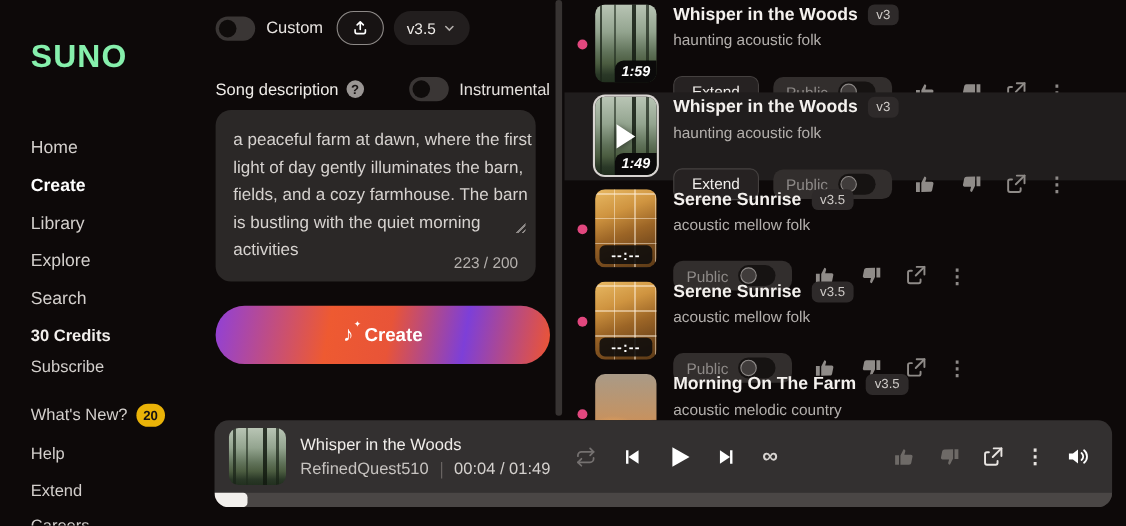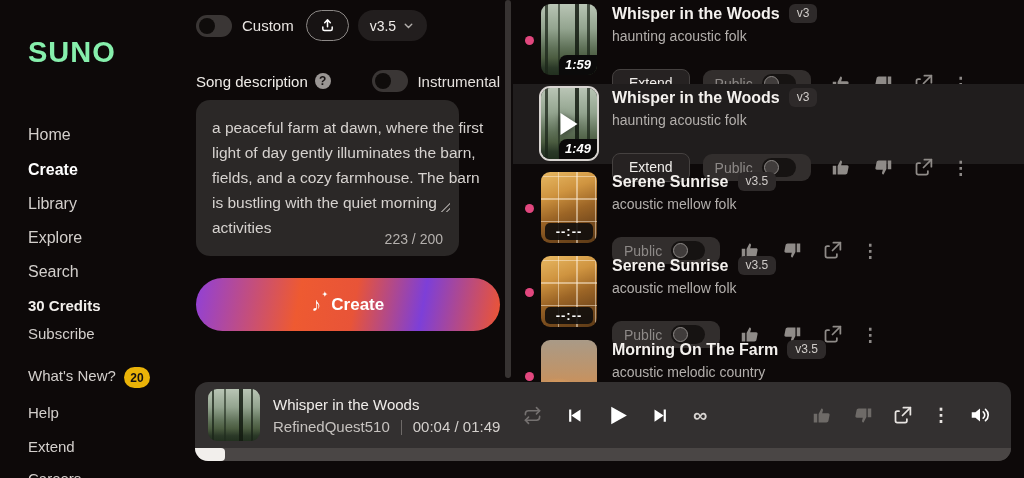--- a/index.html
+++ b/index.html
@@ -30,21 +30,21 @@
                   border:none; border-radius:16px; height:31px; padding:0 12px; color:#f0edea;
                   font-size:14px; cursor:pointer; font-family:inherit; }
 
   .desc-row { position:absolute; left:196px; top:70px; width:304px; display:flex; align-items:center; }
   .desc-label { font-size:15px; color:#f0ede9; }
   .help-circle { width:16px; height:16px; margin-left:7px; border-radius:50%; background:#9a9694; color:#171313;
                  font-size:12px; font-weight:bold; display:inline-flex; align-items:center; justify-content:center; cursor:pointer; }
   .desc-row .toggle { margin-left:auto; }
   .instr-label { margin-left:9px; font-size:15px; color:#e4e0dd; }
 
-  .desc-box { position:absolute; left:196px; top:100px; width:263px; height:156px; background:#2b2827;
+  .desc-box { position:absolute; left:196px; top:100px; width:291px; height:156px; background:#2b2827;
               border-radius:14px; padding:15px 16px; cursor:text; }
   .desc-text { font-size:15.5px; line-height:25px; color:#d6d2cf; width:276px; }
   .resize-h { position:absolute; right:9px; bottom:44px; width:11px; height:11px;
               background:repeating-linear-gradient(135deg, transparent 0 2px, #8d8987 2px 3.5px);
               clip-path:polygon(100% 0, 100% 100%, 0 100%); }
   .char-count { position:absolute; right:16px; bottom:9px; font-size:14px; color:#b5b1ae; }
 
   .create-btn { position:absolute; left:196px; top:278px; width:304px; height:53px; border:none; border-radius:27px;
                 background:linear-gradient(100deg,#9040d8 0%,#ee5a31 34%,#e85438 52%,#7d3fd8 74%,#ef5530 100%);
                 color:#fff; font-size:17px; font-weight:600; display:flex; align-items:center; justify-content:center;

